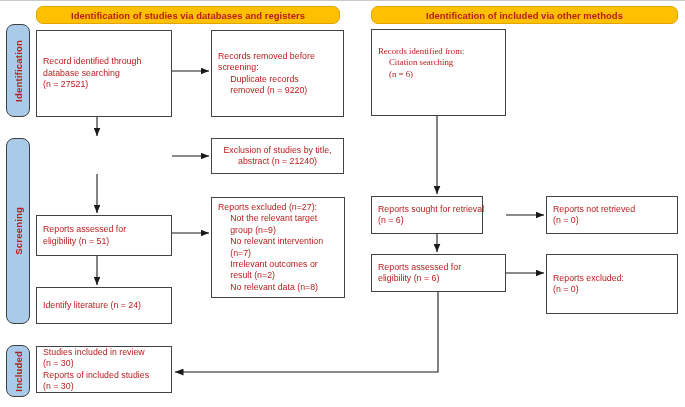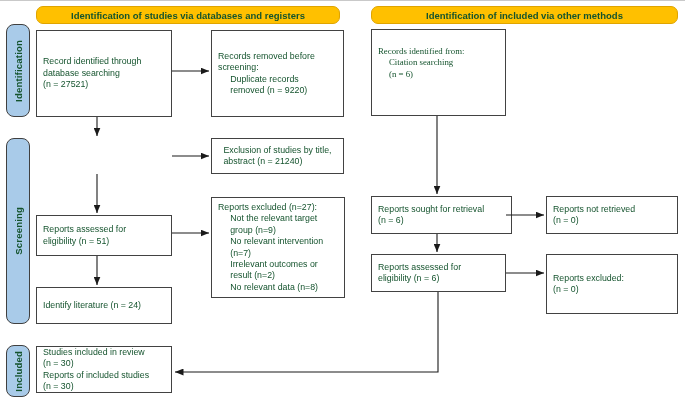--- a/index.html
+++ b/index.html
@@ -2,21 +2,21 @@
 <html><head>
 <meta charset="utf-8">
 <style>
   html,body{margin:0;padding:0;background:#ffffff;}
   .figure{
     position:relative;
     width:685px;height:407px;
     background:#ffffff;
     border-top:1px solid #c9c9c9;
     font-family:"Liberation Sans","DejaVu Sans",sans-serif;
-    color:#14532d;
+    color:#b91c1c;
     overflow:hidden;
     box-sizing:border-box;
   }
   .figure *{box-sizing:border-box;}
   .hdr{
     position:absolute;
     background:#FFC000;
     border:1px solid #dfa400;
     border-radius:7px;
     display:flex;align-items:center;justify-content:center;
@@ -40,21 +40,21 @@
   .box{
     position:absolute;
     background:#ffffff;
     border:1px solid #424242;
     display:flex;align-items:center;
     padding:4px 6px;
     font-size:8.8px;
     line-height:1.3;
   }
   .box .txt{white-space:pre;}
-  .box.center{justify-content:center;text-align:left;}
+  .box.center{justify-content:center;text-align:center;}
   .box.v-top{align-items:flex-start;padding-top:16px;font-family:Liberation Serif, serif;}
   .arrows{position:absolute;left:0;top:0;pointer-events:none;}
 </style>
 </head>
 <body>
 
 <div class="figure">
 
   <div class="hdr" style="left:36px;top:5px;width:304px;height:18px">
     <span>Identification of studies via databases and registers</span>
@@ -111,21 +111,21 @@
      Irrelevant outcomes or
      result (n=2)
      No relevant data (n=8)</span>
   </div>
 
   <div class="box v-top" style="left:371px;top:28px;width:135px;height:87px">
     <span class="txt">Records identified from:
      Citation searching
      (n = 6)</span>
   </div>
-  <div class="box" style="left:371px;top:195px;width:141px;height:38px">
+  <div class="box" style="left:371px;top:195px;width:112px;height:38px">
     <span class="txt">Reports sought for retrieval
 (n = 6)</span>
   </div>
   <div class="box" style="left:371px;top:253px;width:135px;height:38px">
     <span class="txt">Reports assessed for
 eligibility (n = 6)</span>
   </div>
 
   <div class="box" style="left:546px;top:195px;width:132px;height:38px">
     <span class="txt">Reports not retrieved

